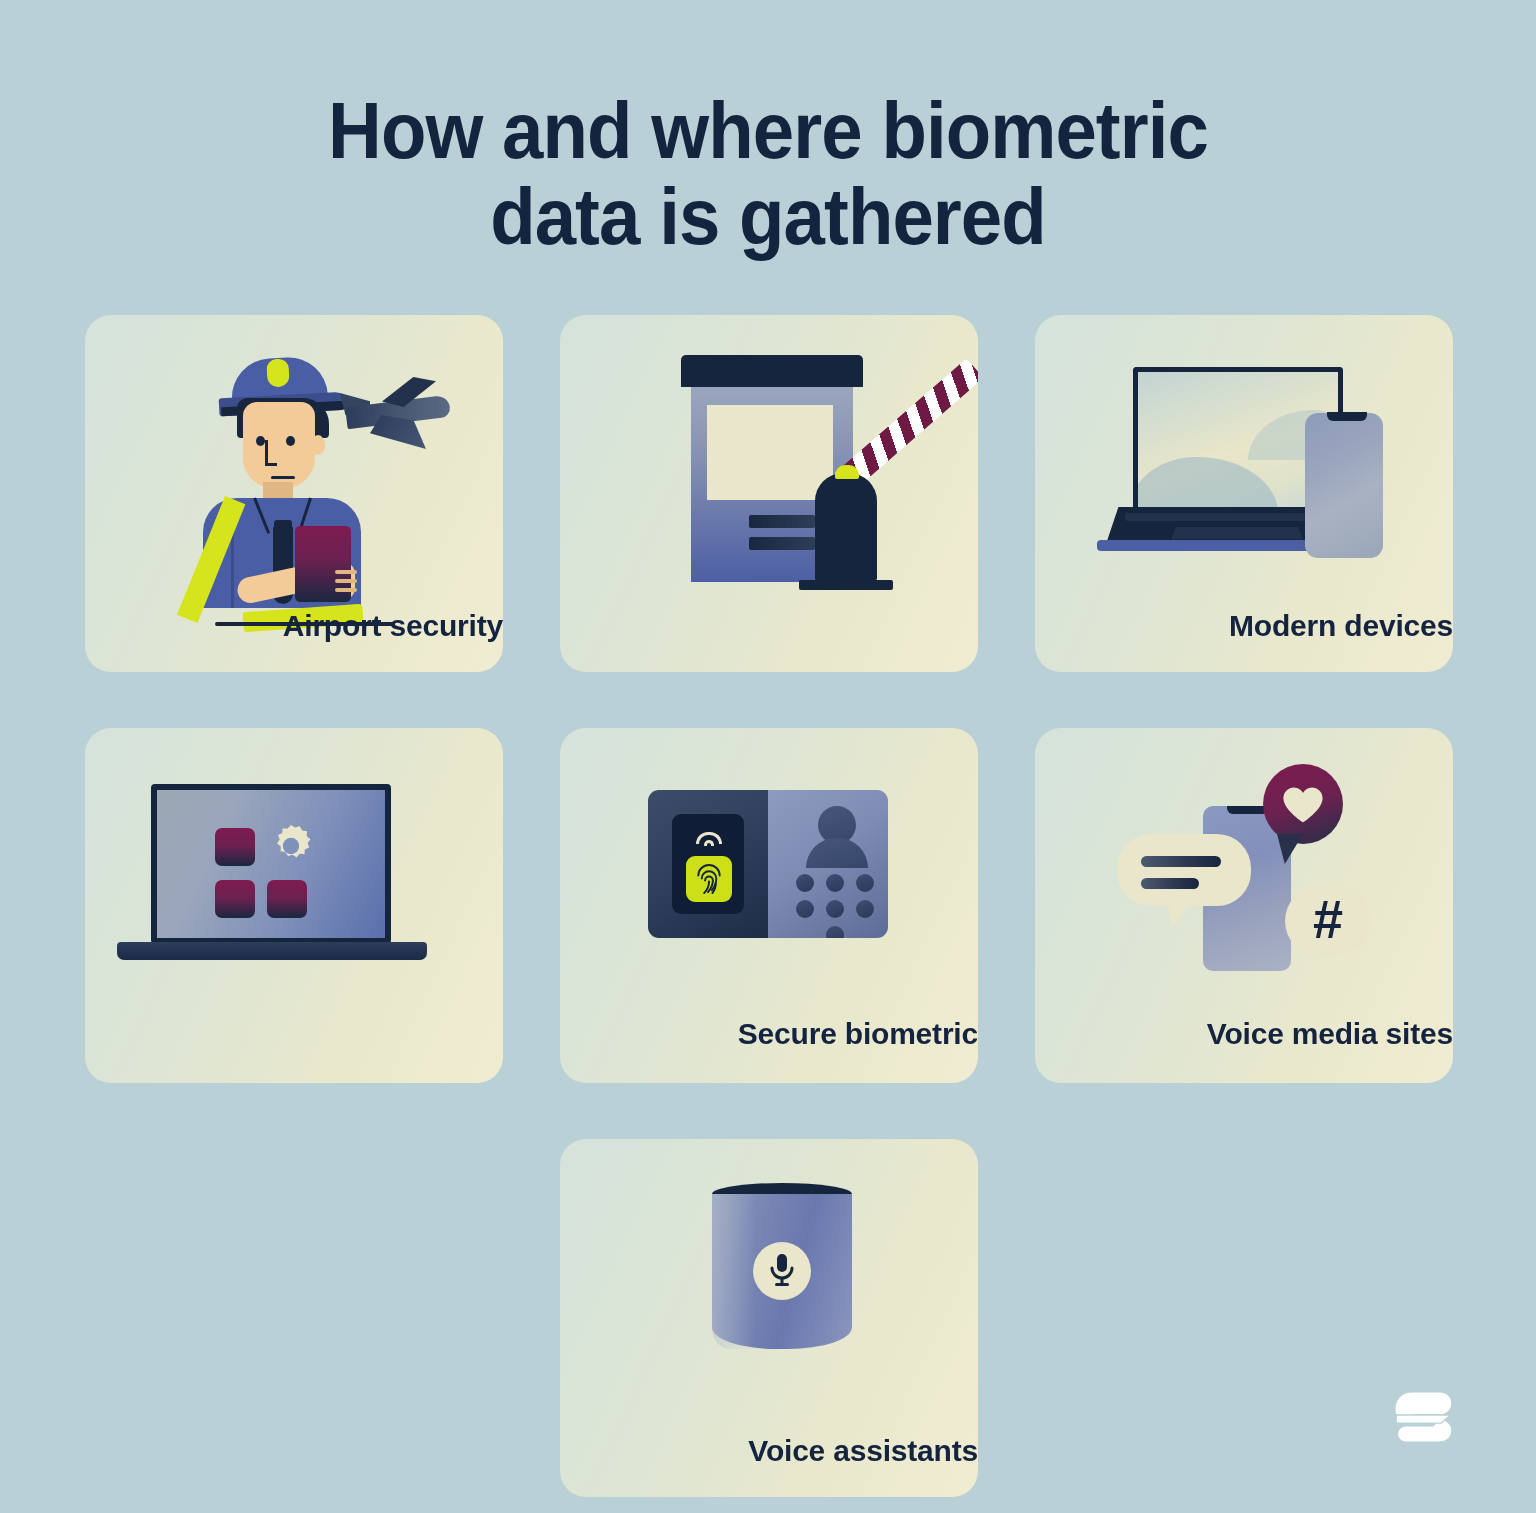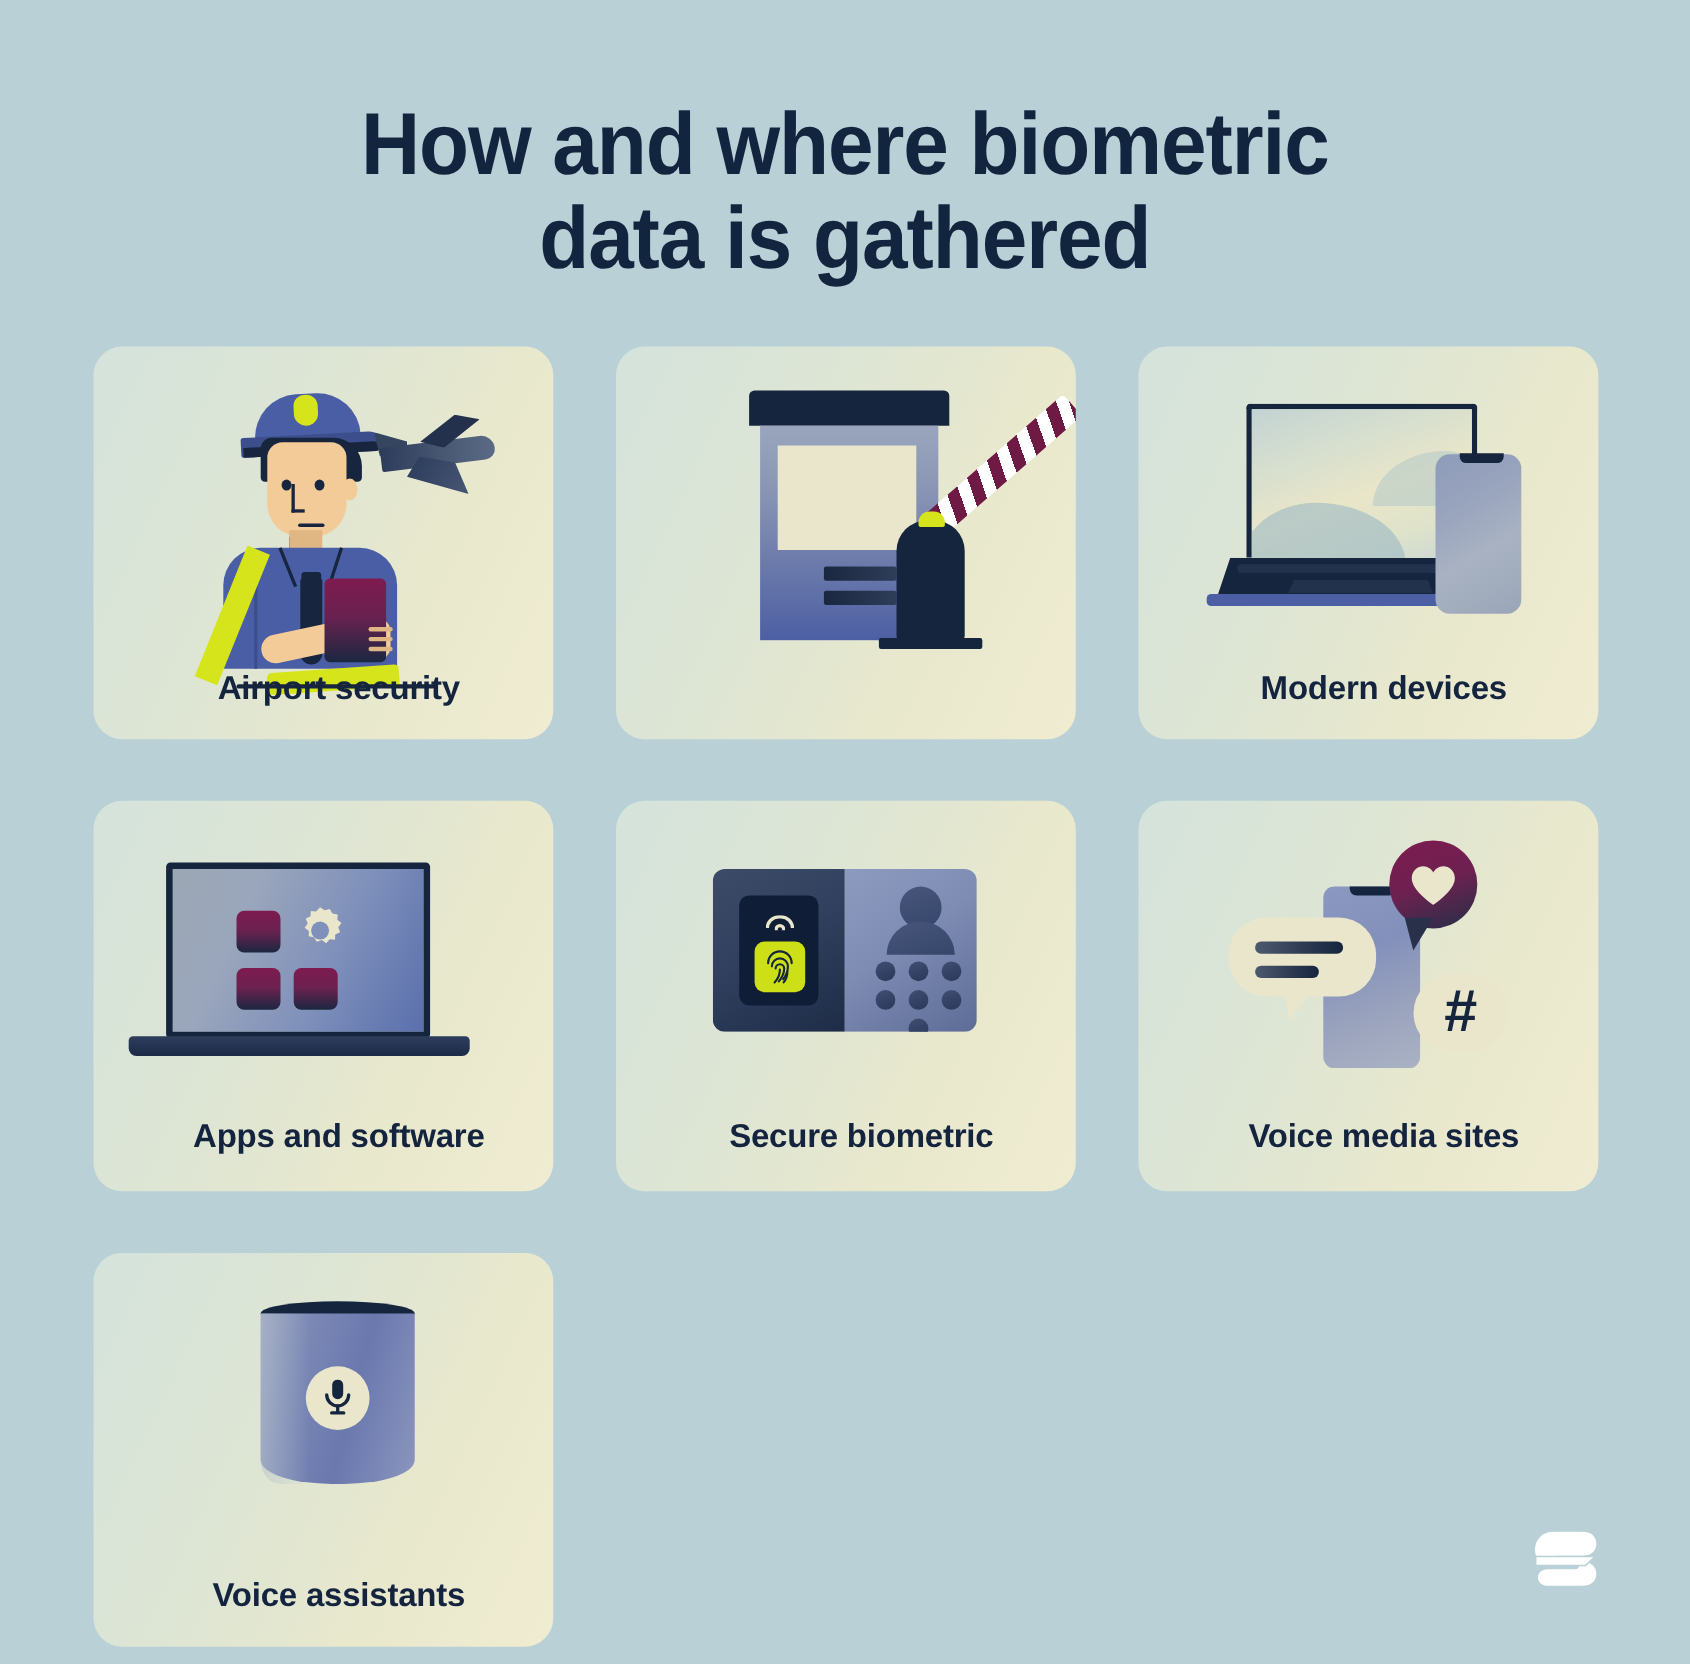--- a/index.html
+++ b/index.html
@@ -39,27 +39,28 @@
   .card {
     width: 418px;
     height: 357px;
     border-radius: 26px;
     background: linear-gradient(115deg, #d5e3dc 0%, #dde5d4 38%, #e8e8cd 68%, #f0ecd2 100%);
     position: relative;
     overflow: hidden;
   }
   .card.row2 { height: 355px; }
   .card.last {
+    margin-left: 475px;
     height: 358px;
   }
   .card-label {
     position: absolute;
     left: 0; right: 0;
     bottom: 29px;
-    text-align: center;
+    text-align: right;
     color: #14243f;
     font-size: 30px;
     font-weight: 700;
     letter-spacing: -0.2px;
     padding-left: 28px;
   }
   .card.row2 .card-label { bottom: 32px; }
   .art {
     position: absolute;
     left: 0; right: 0; top: 0;
@@ -501,21 +502,20 @@
           <div class="gear">
             <svg viewBox="0 0 100 100" aria-hidden="true">
               <path fill="#eae6cb" d="M50 6l8.5 5.6 9.7-2.6 5.3 8.6 9.9 1.9-0.8 10 7.9 6.2-6 8.1 3.4 9.5-9.2 4 -0.5 10-10-1.1 -6.6 7.6 -8.2-5.8 -9.6 2.9 -5.6-8.4 -9.9-1.6 0.5-10.1 -8.1-6 5.8-8.2 -3.6-9.4 9.1-4.2 0.3-10 10 0.9z"></path>
               <circle cx="50" cy="50" r="17" fill="#7f90ba"></circle>
             </svg>
           </div>
         </div>
         <div class="l4-base"></div>
       </div>
     </div>
-    <div class="card-label">Apps and software</div>
   </div>
 
   <div class="card row2">
     <div class="art">
       <div class="panel">
         <div class="p-left">
           <div class="scanbox">
             <div class="nfc">
                 <i></i>
                 <i></i>

